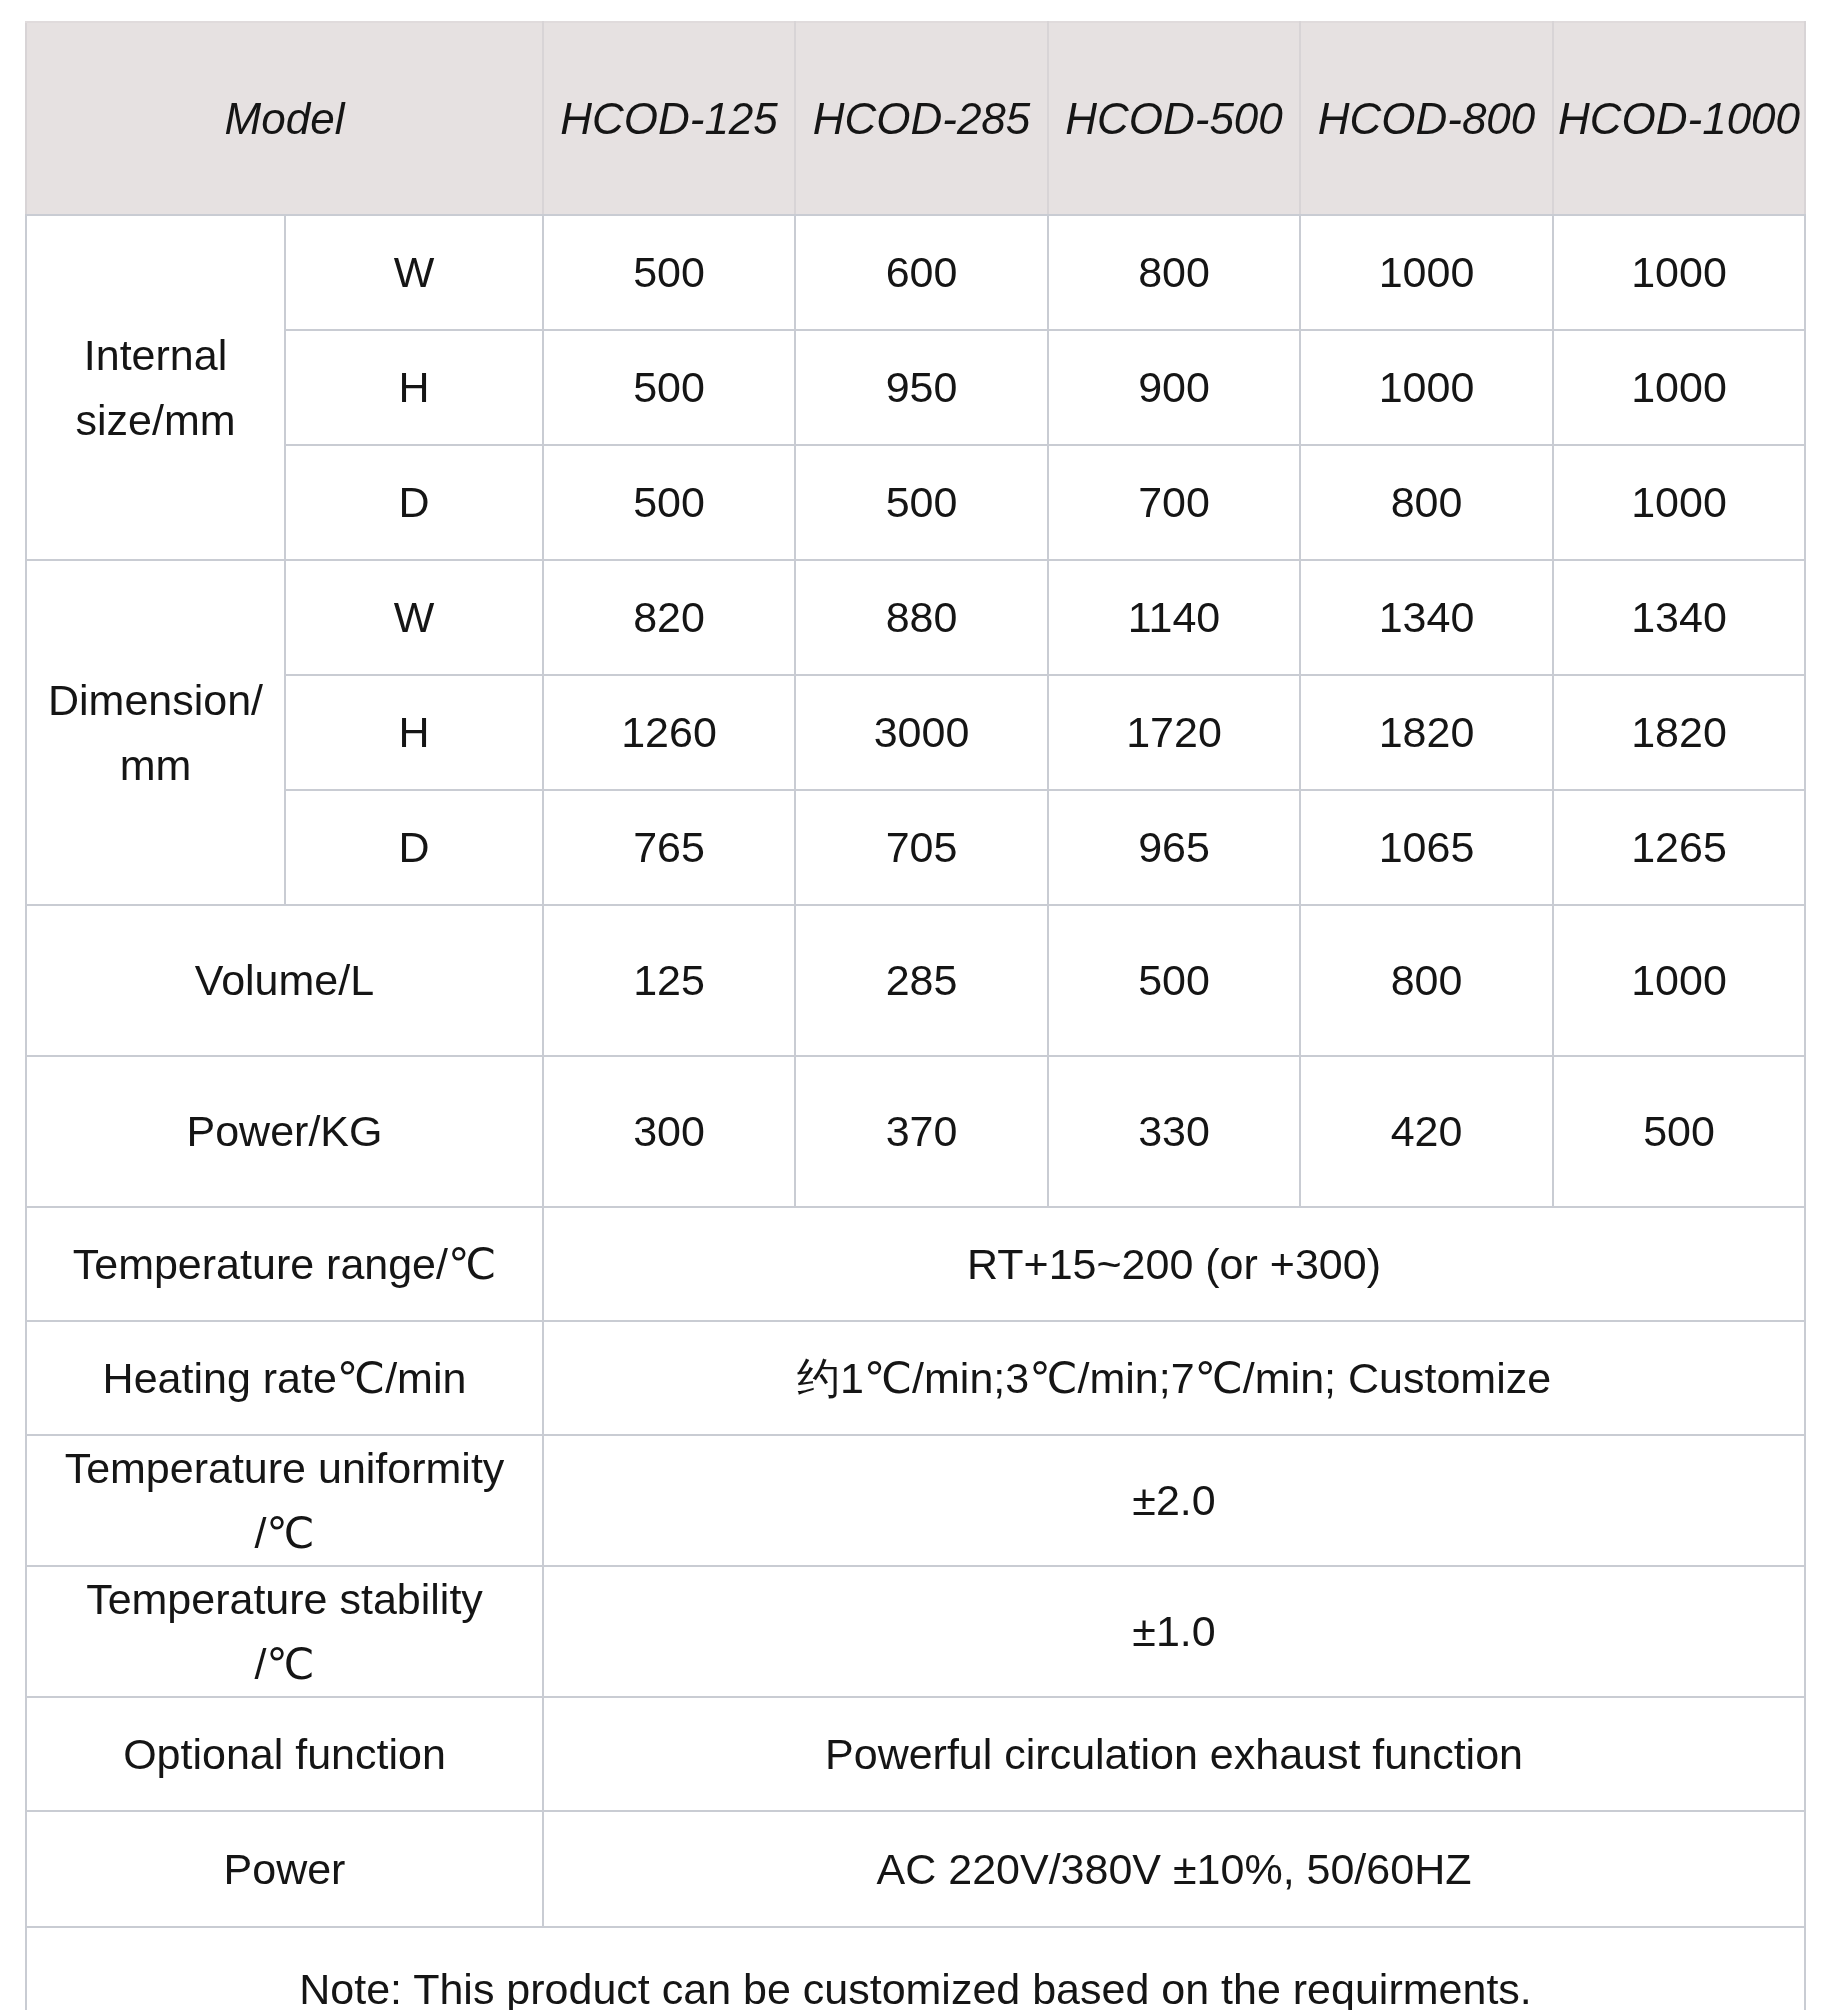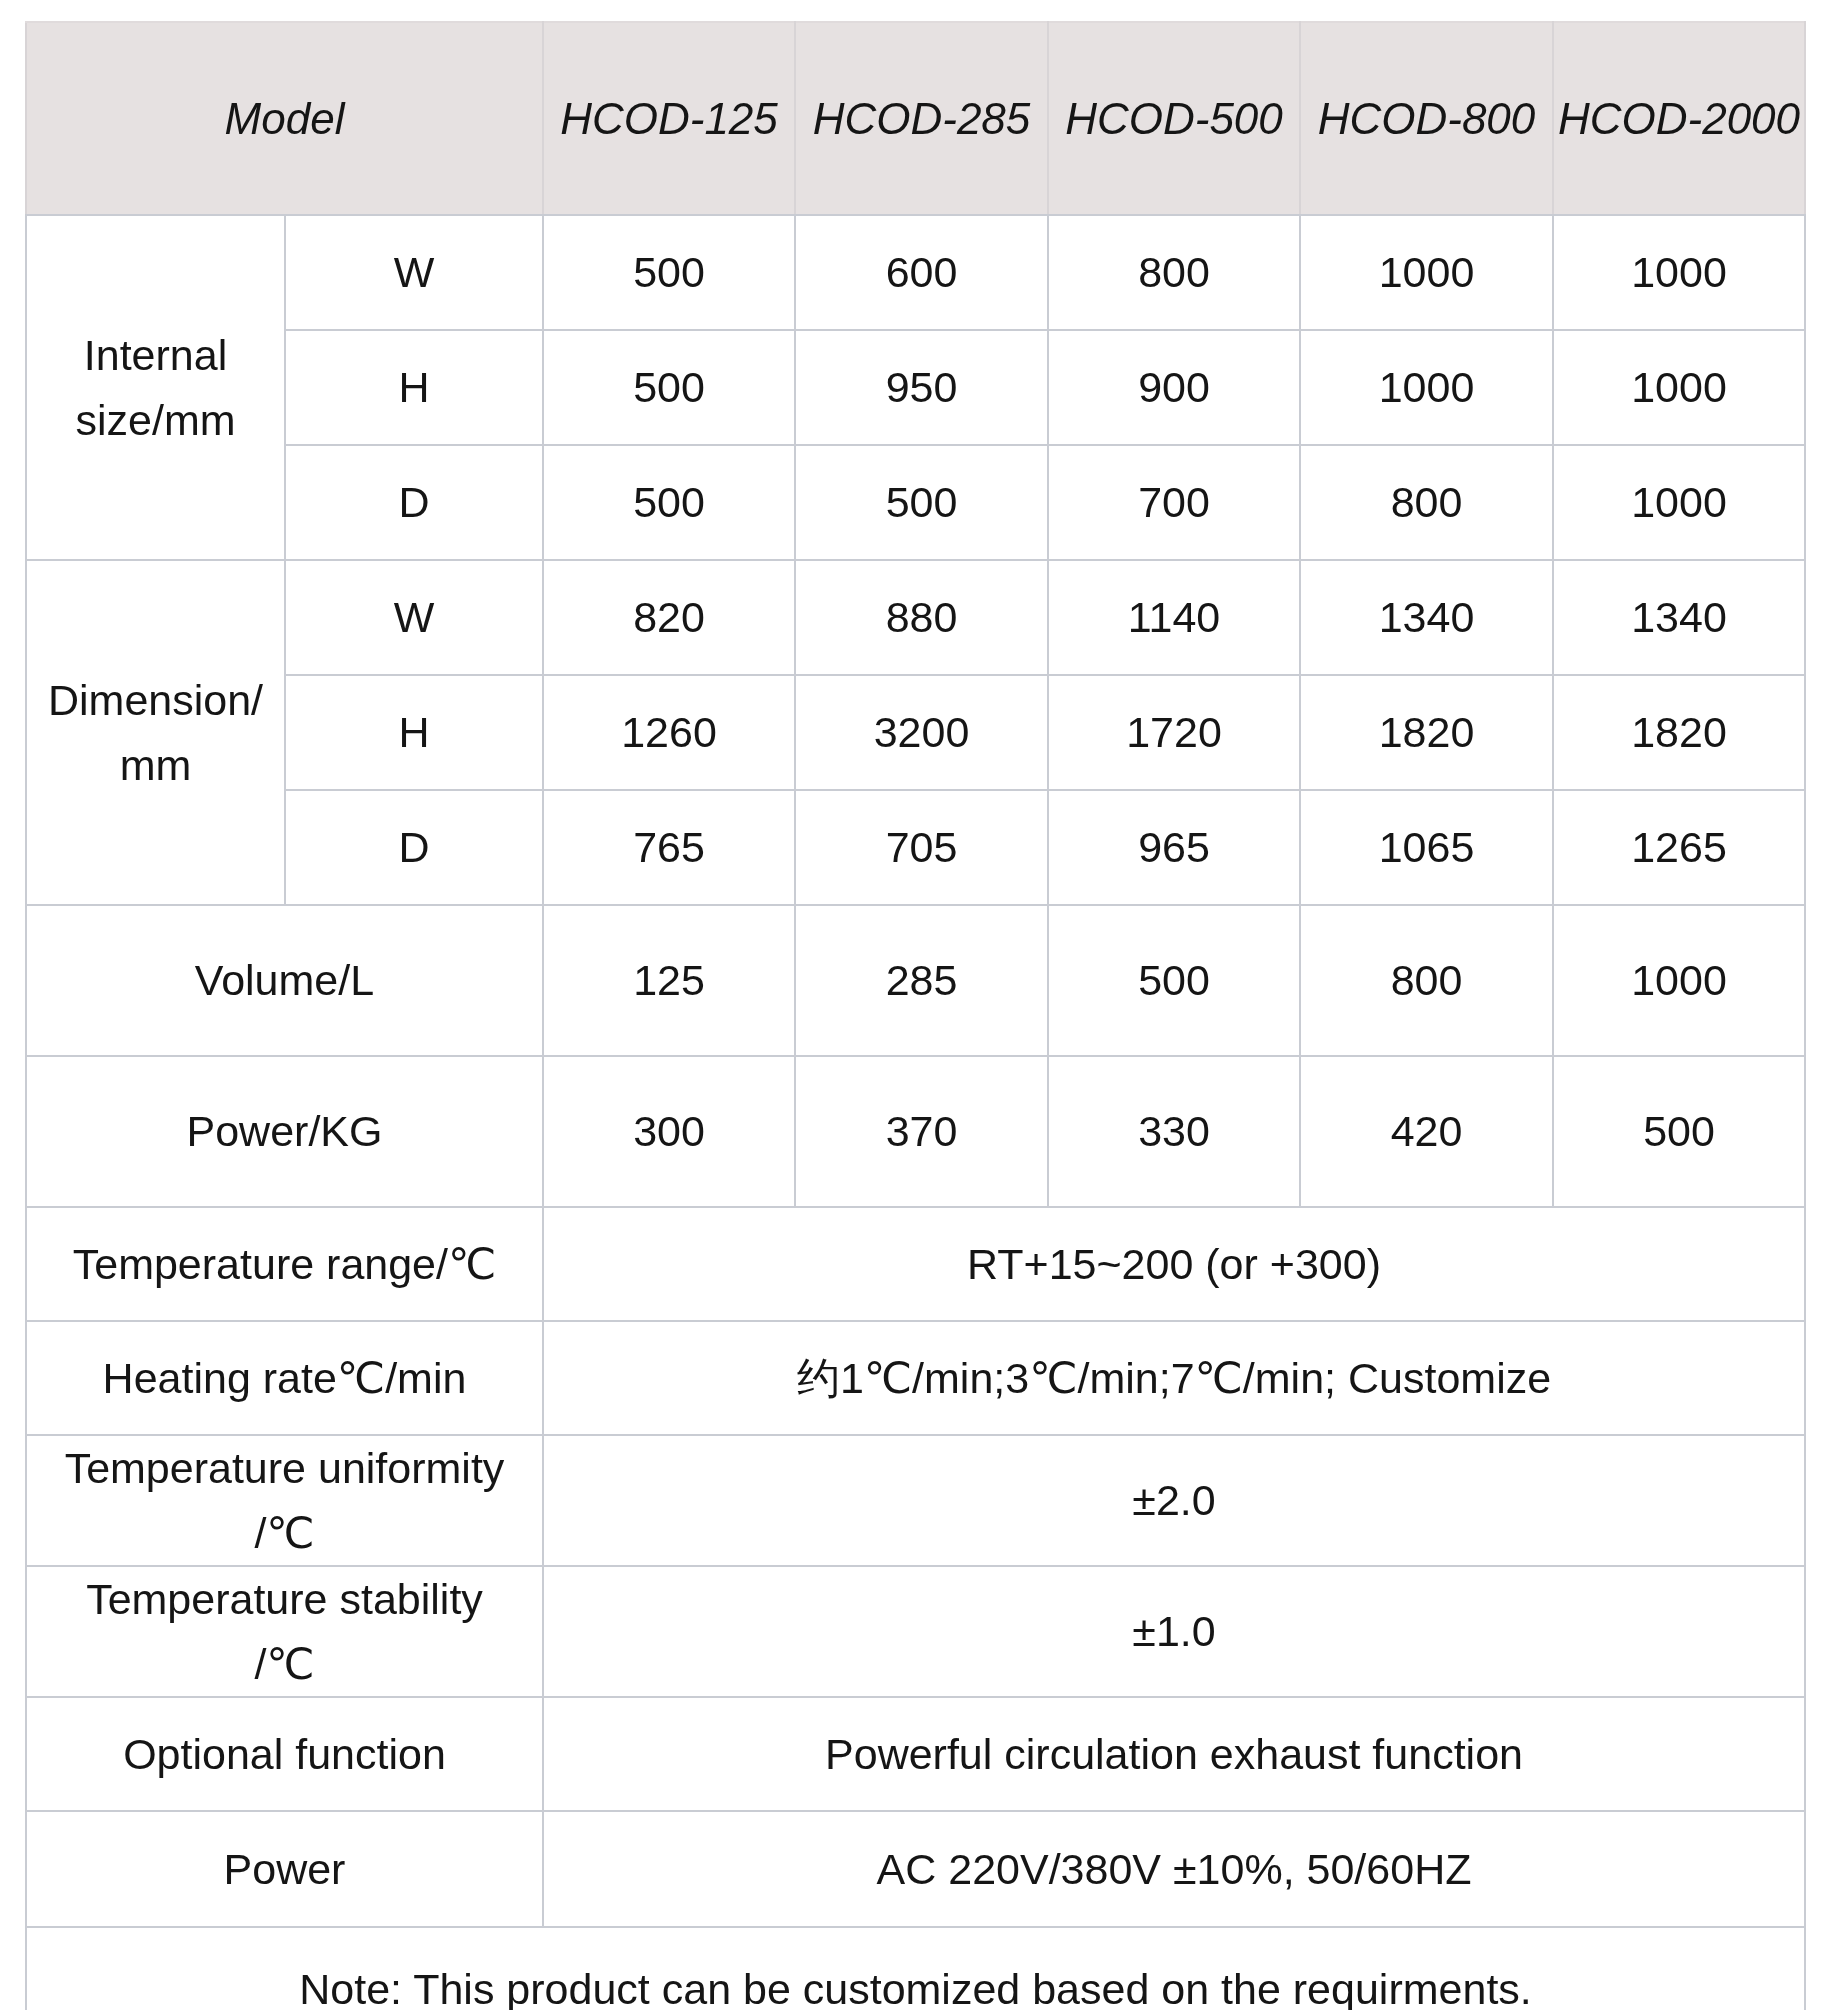--- a/index.html
+++ b/index.html
@@ -63,21 +63,21 @@
       <col style="width:252px">
     </colgroup>
 
     <tbody>
         <tr class="r-head">
       <td colspan="2">Model</td>
       <td>HCOD-125</td>
       <td>HCOD-285</td>
       <td>HCOD-500</td>
       <td>HCOD-800</td>
-      <td>HCOD-2000</td>
+      <td>HCOD-1000</td>
     </tr>
 
     <tr class="r-dim">
       <td rowspan="3">Internal
 size/mm</td>
       <td>W</td>
       <td>500</td>
       <td>600</td>
       <td>800</td>
       <td>1000</td>
@@ -106,21 +106,21 @@
       <td>W</td>
       <td>820</td>
       <td>880</td>
       <td>1140</td>
       <td>1340</td>
       <td>1340</td>
     </tr>
     <tr class="r-dim">
       <td>H</td>
       <td>1260</td>
-      <td>3200</td>
+      <td>3000</td>
       <td>1720</td>
       <td>1820</td>
       <td>1820</td>
     </tr>
     <tr class="r-dim">
       <td>D</td>
       <td>765</td>
       <td>705</td>
       <td>965</td>
       <td>1065</td>

